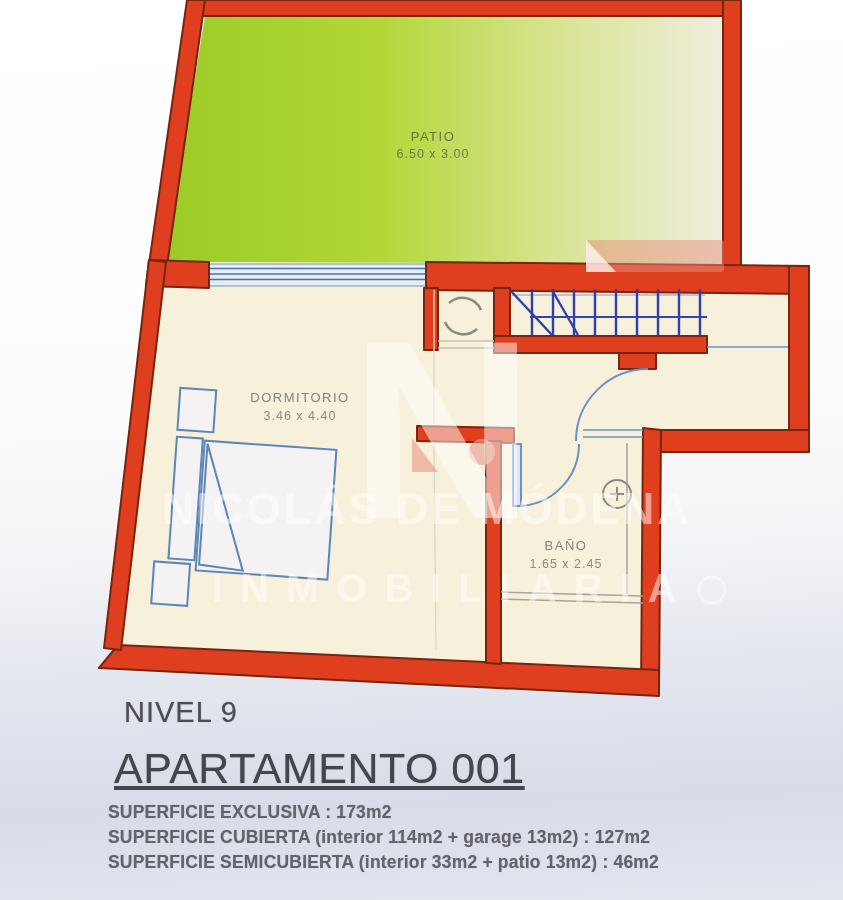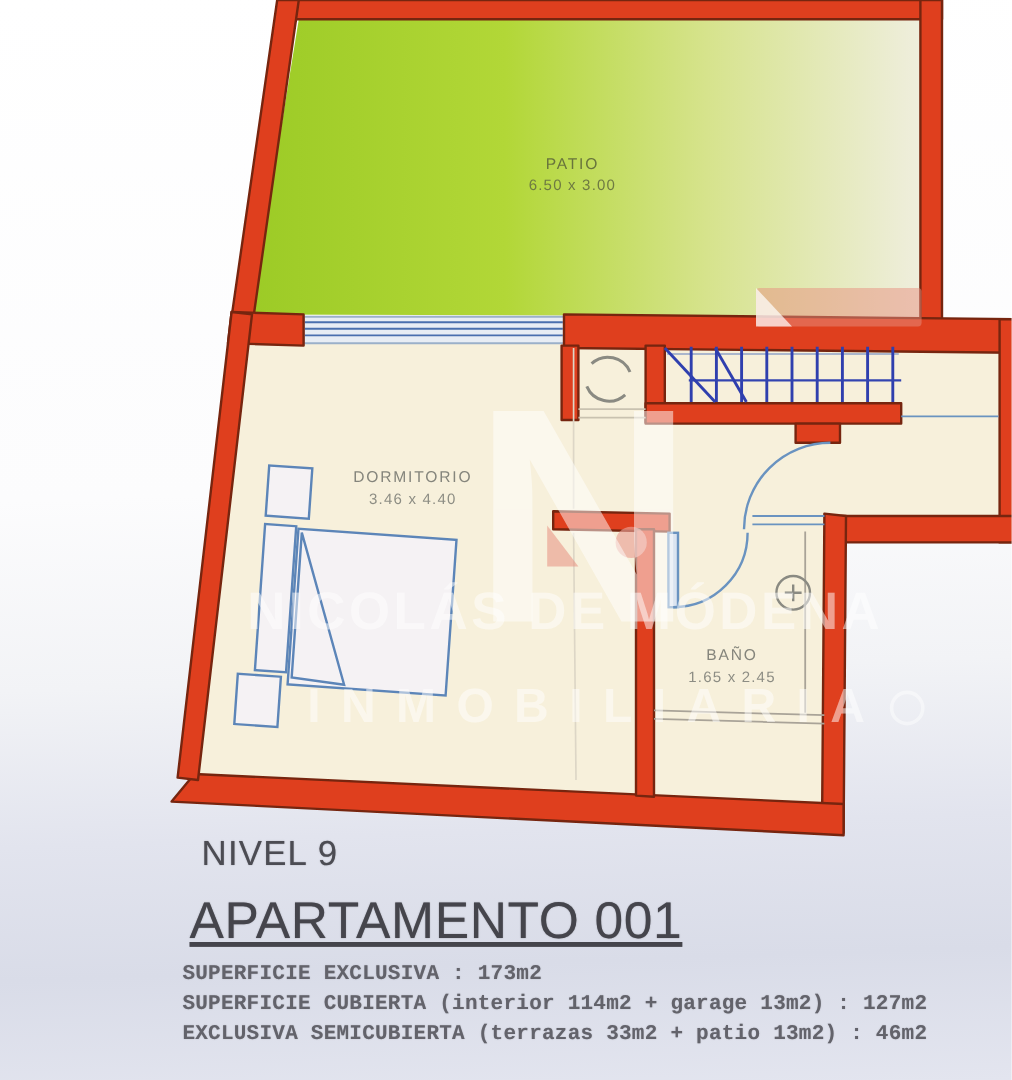--- a/index.html
+++ b/index.html
@@ -1,32 +1,32 @@
 <!DOCTYPE html>
 <html><head>
 <meta charset="utf-8">
 <style>
   html,body{margin:0;padding:0;}
   body{
     width:843px;height:900px;overflow:hidden;position:relative;
     font-family:"Liberation Sans", sans-serif;
     background:linear-gradient(178deg,#ffffff 0%,#fcfcfd 45%,#f2f3f6 62%,#e2e4ee 76%,#d9dce8 88%,#e3e5ef 100%);
   }
-  .page{position:absolute;inset:0;margin-left:44px;}
+  .page{position:absolute;inset:0;}
   svg.plan{position:absolute;left:0;top:0;filter:blur(0.35px);}
   .room-label{fill:#85857c;font-size:13px;letter-spacing:1.5px;text-anchor:middle;}
   .room-dims{fill:#8d8d84;font-size:12.5px;letter-spacing:1px;text-anchor:middle;}
   .patio-label{fill:#68743c;}
   .patio-dims{fill:#6e7a42;}
   .wm-text{fill:#ffffff;opacity:.5;font-weight:bold;}
   .footer{position:absolute;left:0;top:688px;width:843px;color:#4c4c52;}
   .level{position:absolute;left:124px;top:8px;font-size:29px;letter-spacing:1px;color:#4c4c53;text-shadow:0 0 1px rgba(76,76,83,.55);}
   .apt-title{position:absolute;left:114px;top:56px;font-size:43px;letter-spacing:.5px;color:#45454c;text-shadow:0 0 1px rgba(69,69,76,.6);text-decoration:underline;}
   .surfaces{position:absolute;left:108px;top:112px;font-size:17.5px;font-weight:700;line-height:25px;color:#63636b;letter-spacing:.2px;text-shadow:0 0 1px rgba(99,99,107,.45);}
-  .surfaces div{white-space:nowrap;font-family:Liberation Mono, monospace;}
+  .surfaces div{white-space:nowrap;}
 </style>
 </head>
 <body>
 
 <div class="page">
 
   <svg class="plan" width="843" height="900" viewBox="0 0 843 900">
     <defs>
       <linearGradient id="patioGrad" x1="0" y1="0" x2="1" y2="0">
         <stop offset="0" stop-color="#9ccb26"></stop>
@@ -150,17 +150,17 @@
       <circle cx="712" cy="590" r="13" fill="none" stroke="#ffffff" stroke-width="3" opacity="0.45"></circle>
     </g>
   </svg>
 
   <div class="footer">
     <div class="level">NIVEL 9</div>
     <div class="apt-title">APARTAMENTO 001</div>
     <div class="surfaces">
       <div>SUPERFICIE EXCLUSIVA : 173m2</div>
       <div>SUPERFICIE CUBIERTA (interior 114m2 + garage 13m2) : 127m2</div>
-      <div>EXCLUSIVA SEMICUBIERTA (terrazas 33m2 + patio 13m2) : 46m2</div>
+      <div>SUPERFICIE SEMICUBIERTA (interior 33m2 + patio 13m2) : 46m2</div>
     </div>
   </div>
 
 </div>
 
 </body></html>

